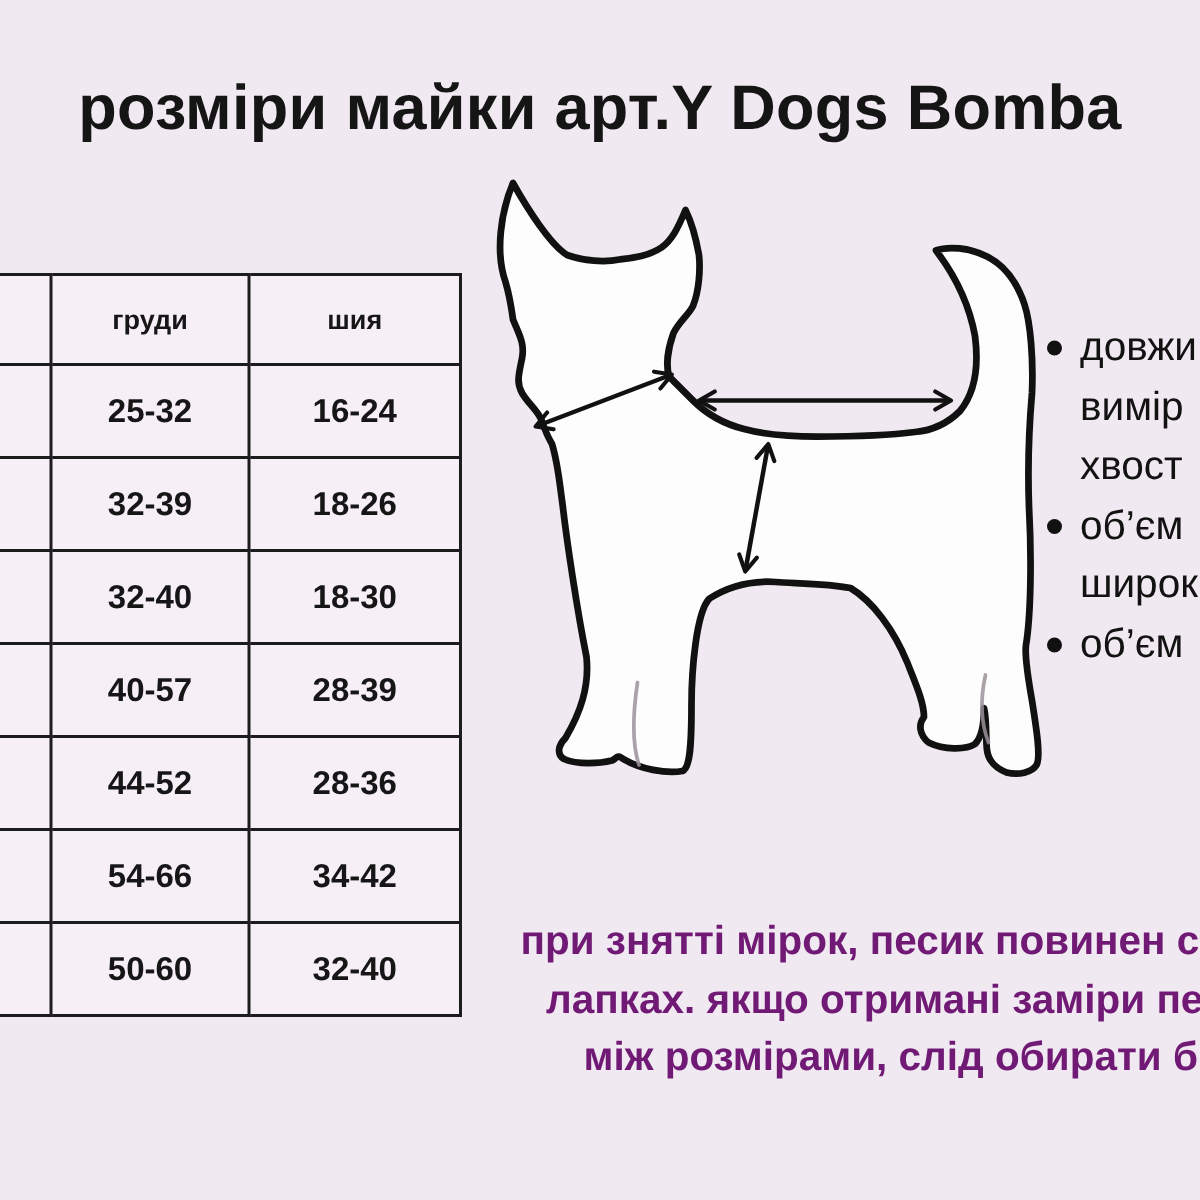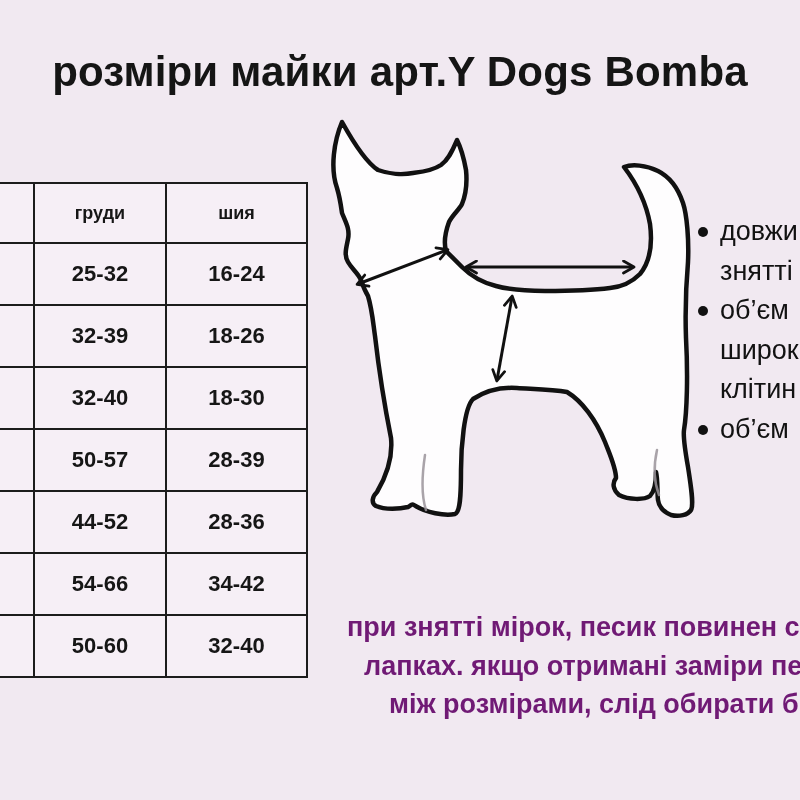--- a/index.html
+++ b/index.html
@@ -81,21 +81,21 @@
     <td>32-39</td>
     <td>18-26</td>
   </tr>
   <tr>
     <td></td>
     <td>32-40</td>
     <td>18-30</td>
   </tr>
   <tr>
     <td></td>
-    <td>50-57</td>
+    <td>40-57</td>
     <td>28-39</td>
   </tr>
   <tr>
     <td></td>
     <td>44-52</td>
     <td>28-36</td>
   </tr>
   <tr>
     <td></td>
     <td>54-66</td>
@@ -171,29 +171,29 @@
   <line x1="447" y1="250" x2="358" y2="284" stroke="#111" stroke-width="3" marker-start="url(#ah)" marker-end="url(#ah)"></line>
   <line x1="467" y1="267" x2="633" y2="267" stroke="#111" stroke-width="3" marker-start="url(#ah)" marker-end="url(#ah)"></line>
   <line x1="512" y1="297" x2="497" y2="380" stroke="#111" stroke-width="3" marker-start="url(#ah)" marker-end="url(#ah)"></line>
 </svg>
 
 <div class="notes">
   <div class="note">
     <span class="dot"></span>
     <div class="lines">
       <div>довжи</div>
-      <div>знятті</div>
+      <div>вимір</div>
+      <div>хвост</div>
     </div>
   </div>
   <div class="note">
     <span class="dot"></span>
     <div class="lines">
       <div>об’єм</div>
       <div>широк</div>
-      <div>клітин</div>
     </div>
   </div>
   <div class="note">
     <span class="dot"></span>
     <div class="lines">
       <div>об’єм</div>
     </div>
   </div>
 </div>
 

